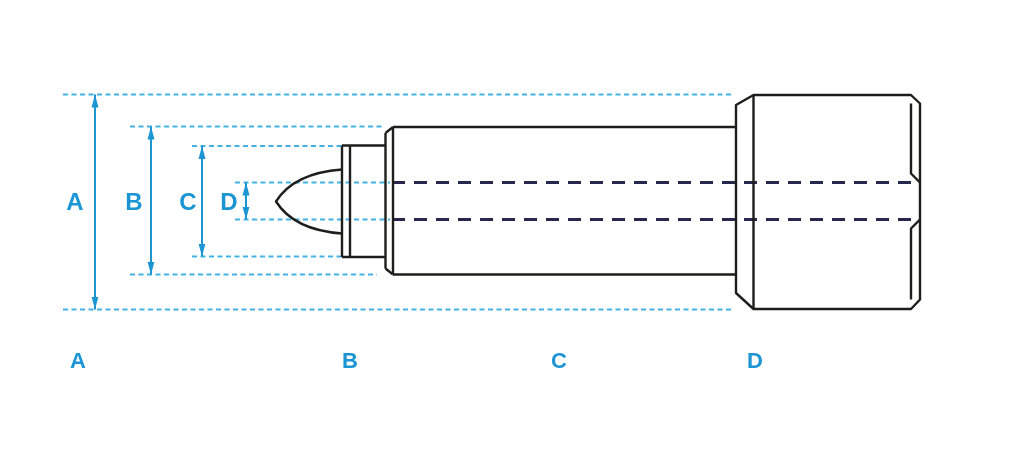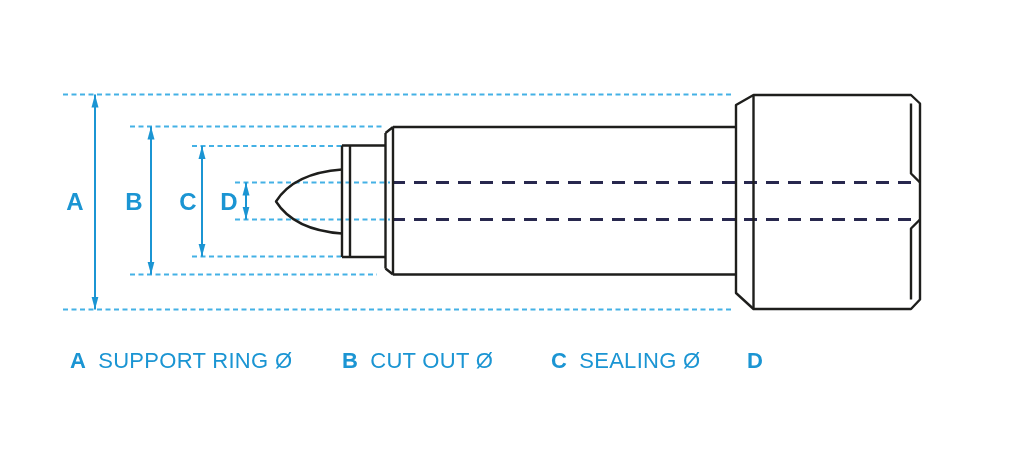--- a/index.html
+++ b/index.html
@@ -79,27 +79,24 @@
     <g>
       <text class="dim-letter" x="75" y="210">A</text>
       <text class="dim-letter" x="134" y="210">B</text>
       <text class="dim-letter" x="188" y="210">C</text>
       <text class="dim-letter" x="229" y="210">D</text>
     </g>
   </svg>
 
   <div class="legend-item" style="left:70px">
     <span class="legend-letter">A</span>
-    <span class="legend-label">SUPPORT RING Ø</span>
   </div>
   <div class="legend-item" style="left:342px">
     <span class="legend-letter">B</span>
-    <span class="legend-label">CUT OUT Ø</span>
   </div>
   <div class="legend-item" style="left:551px">
     <span class="legend-letter">C</span>
-    <span class="legend-label">SEALING Ø</span>
   </div>
   <div class="legend-item" style="left:747px">
     <span class="legend-letter">D</span>
   </div>
 
 </div>
 
 </body></html>

